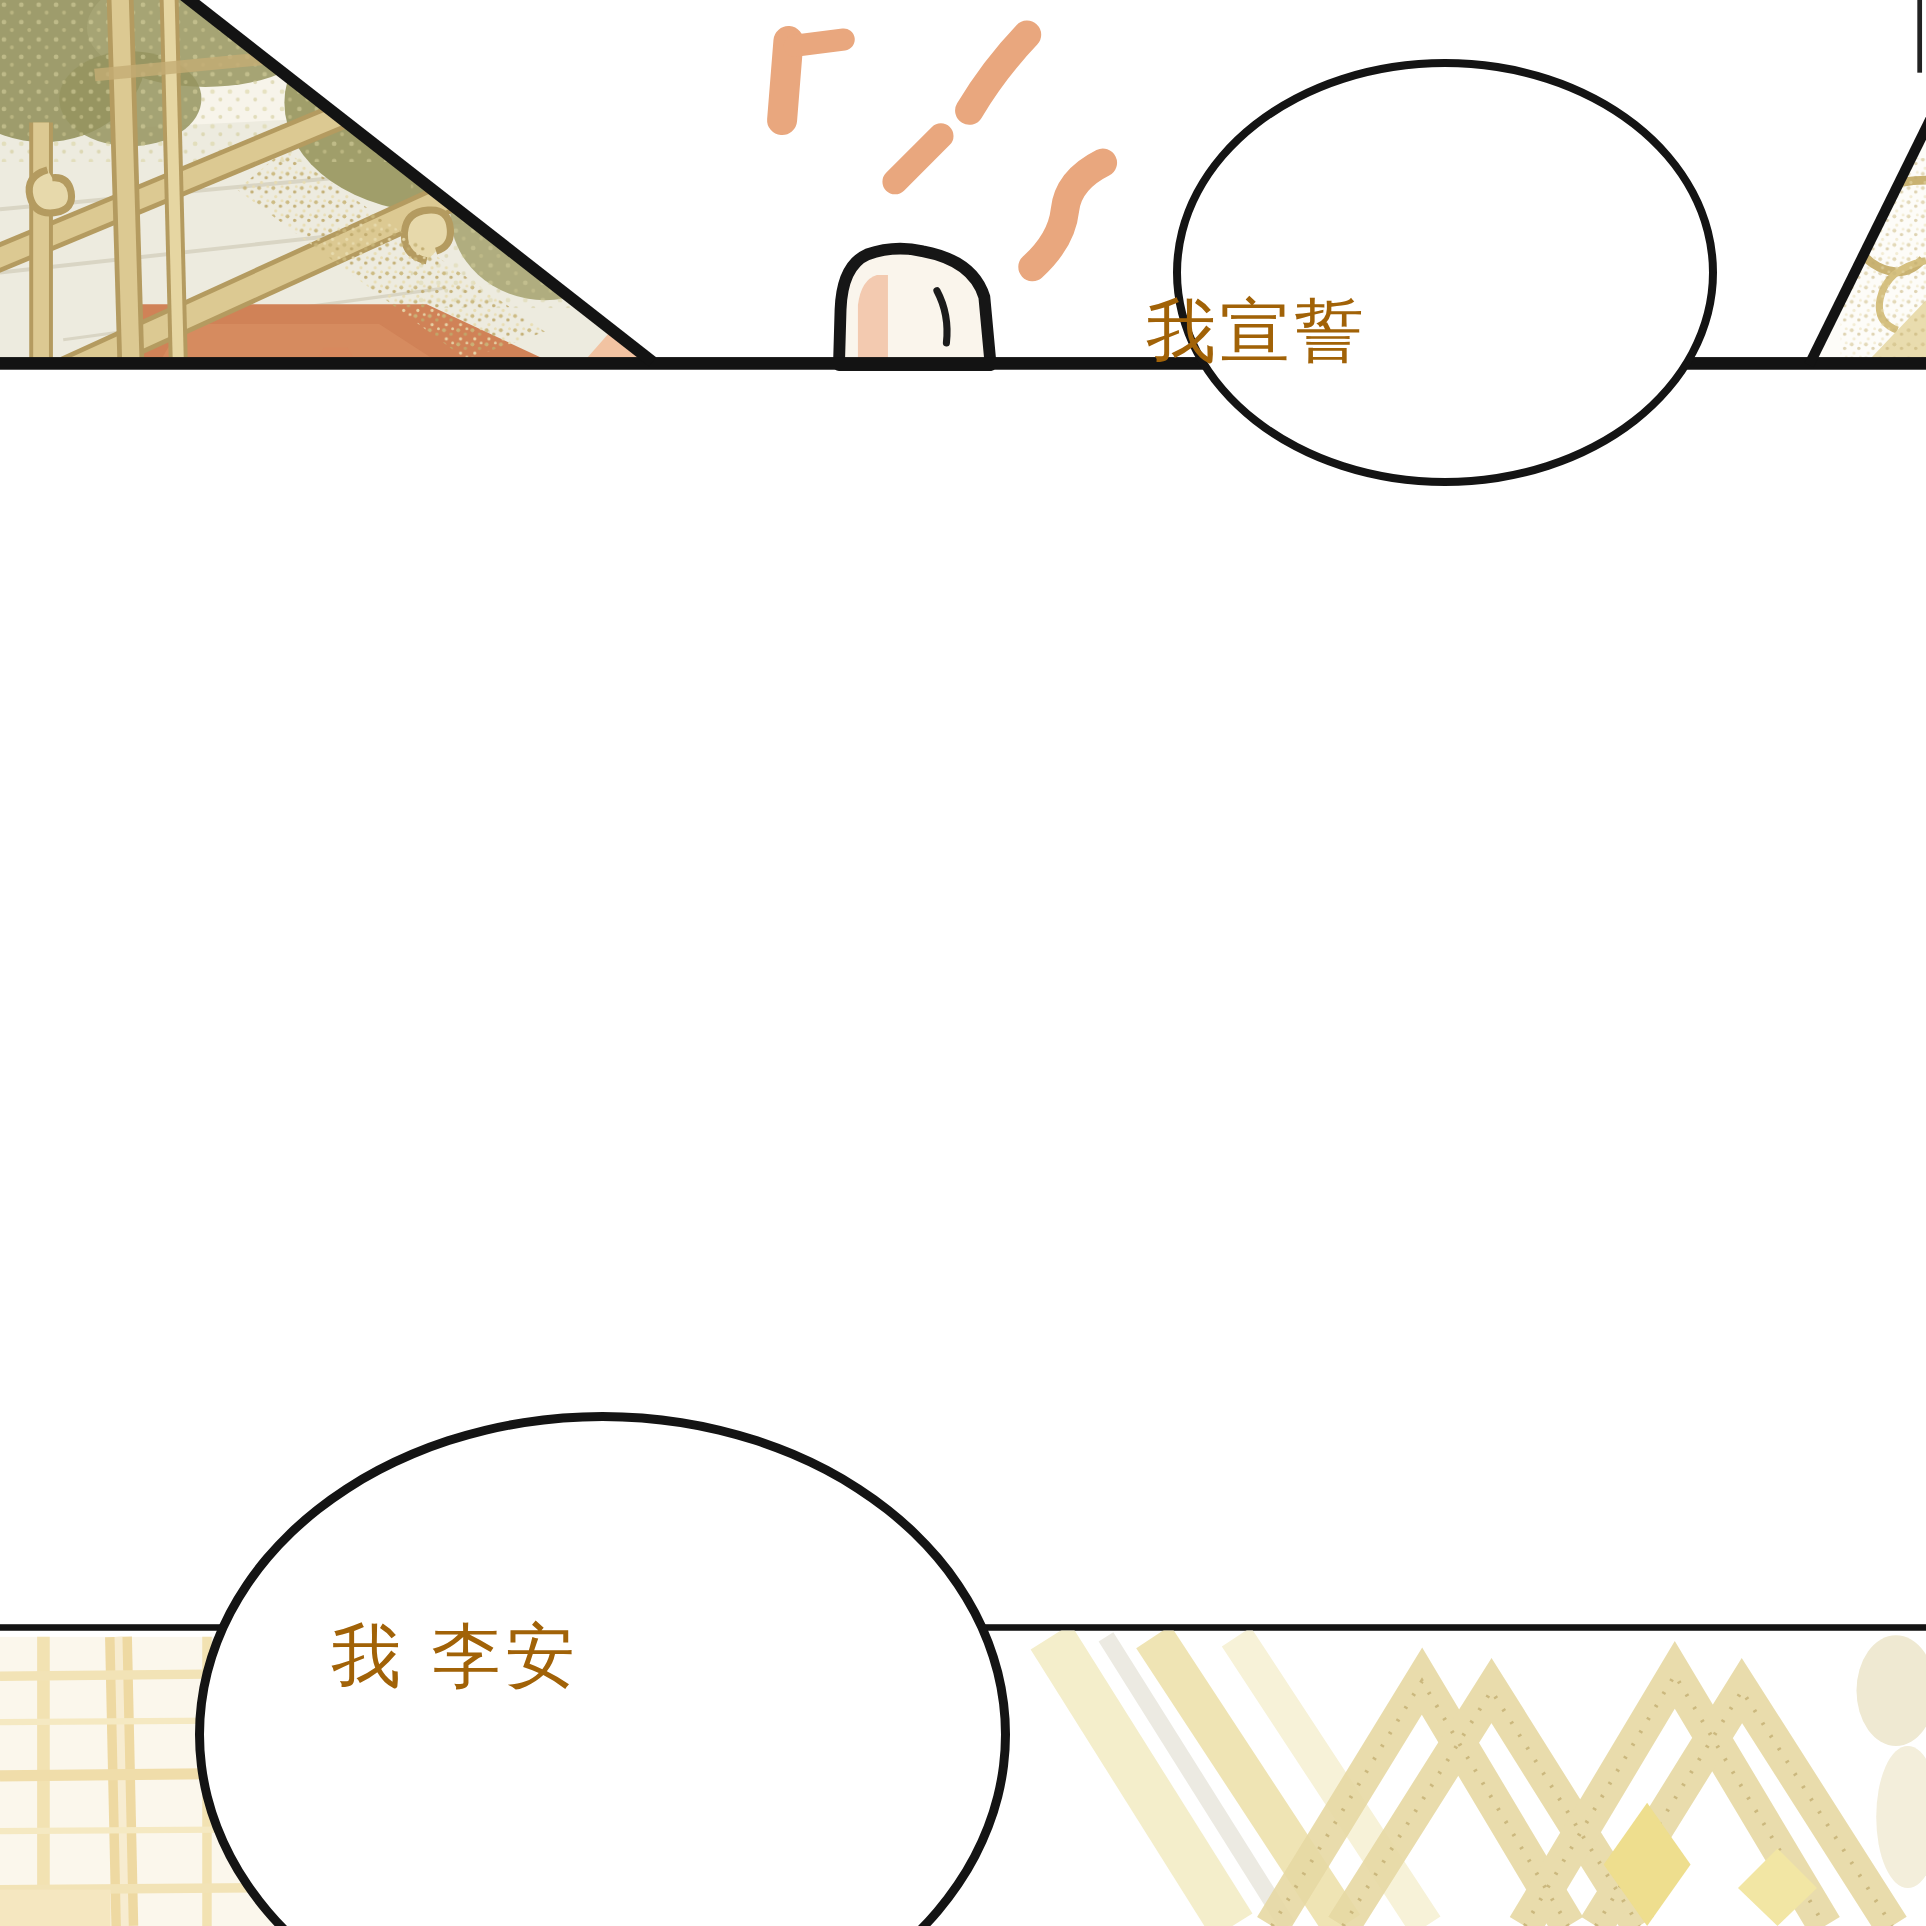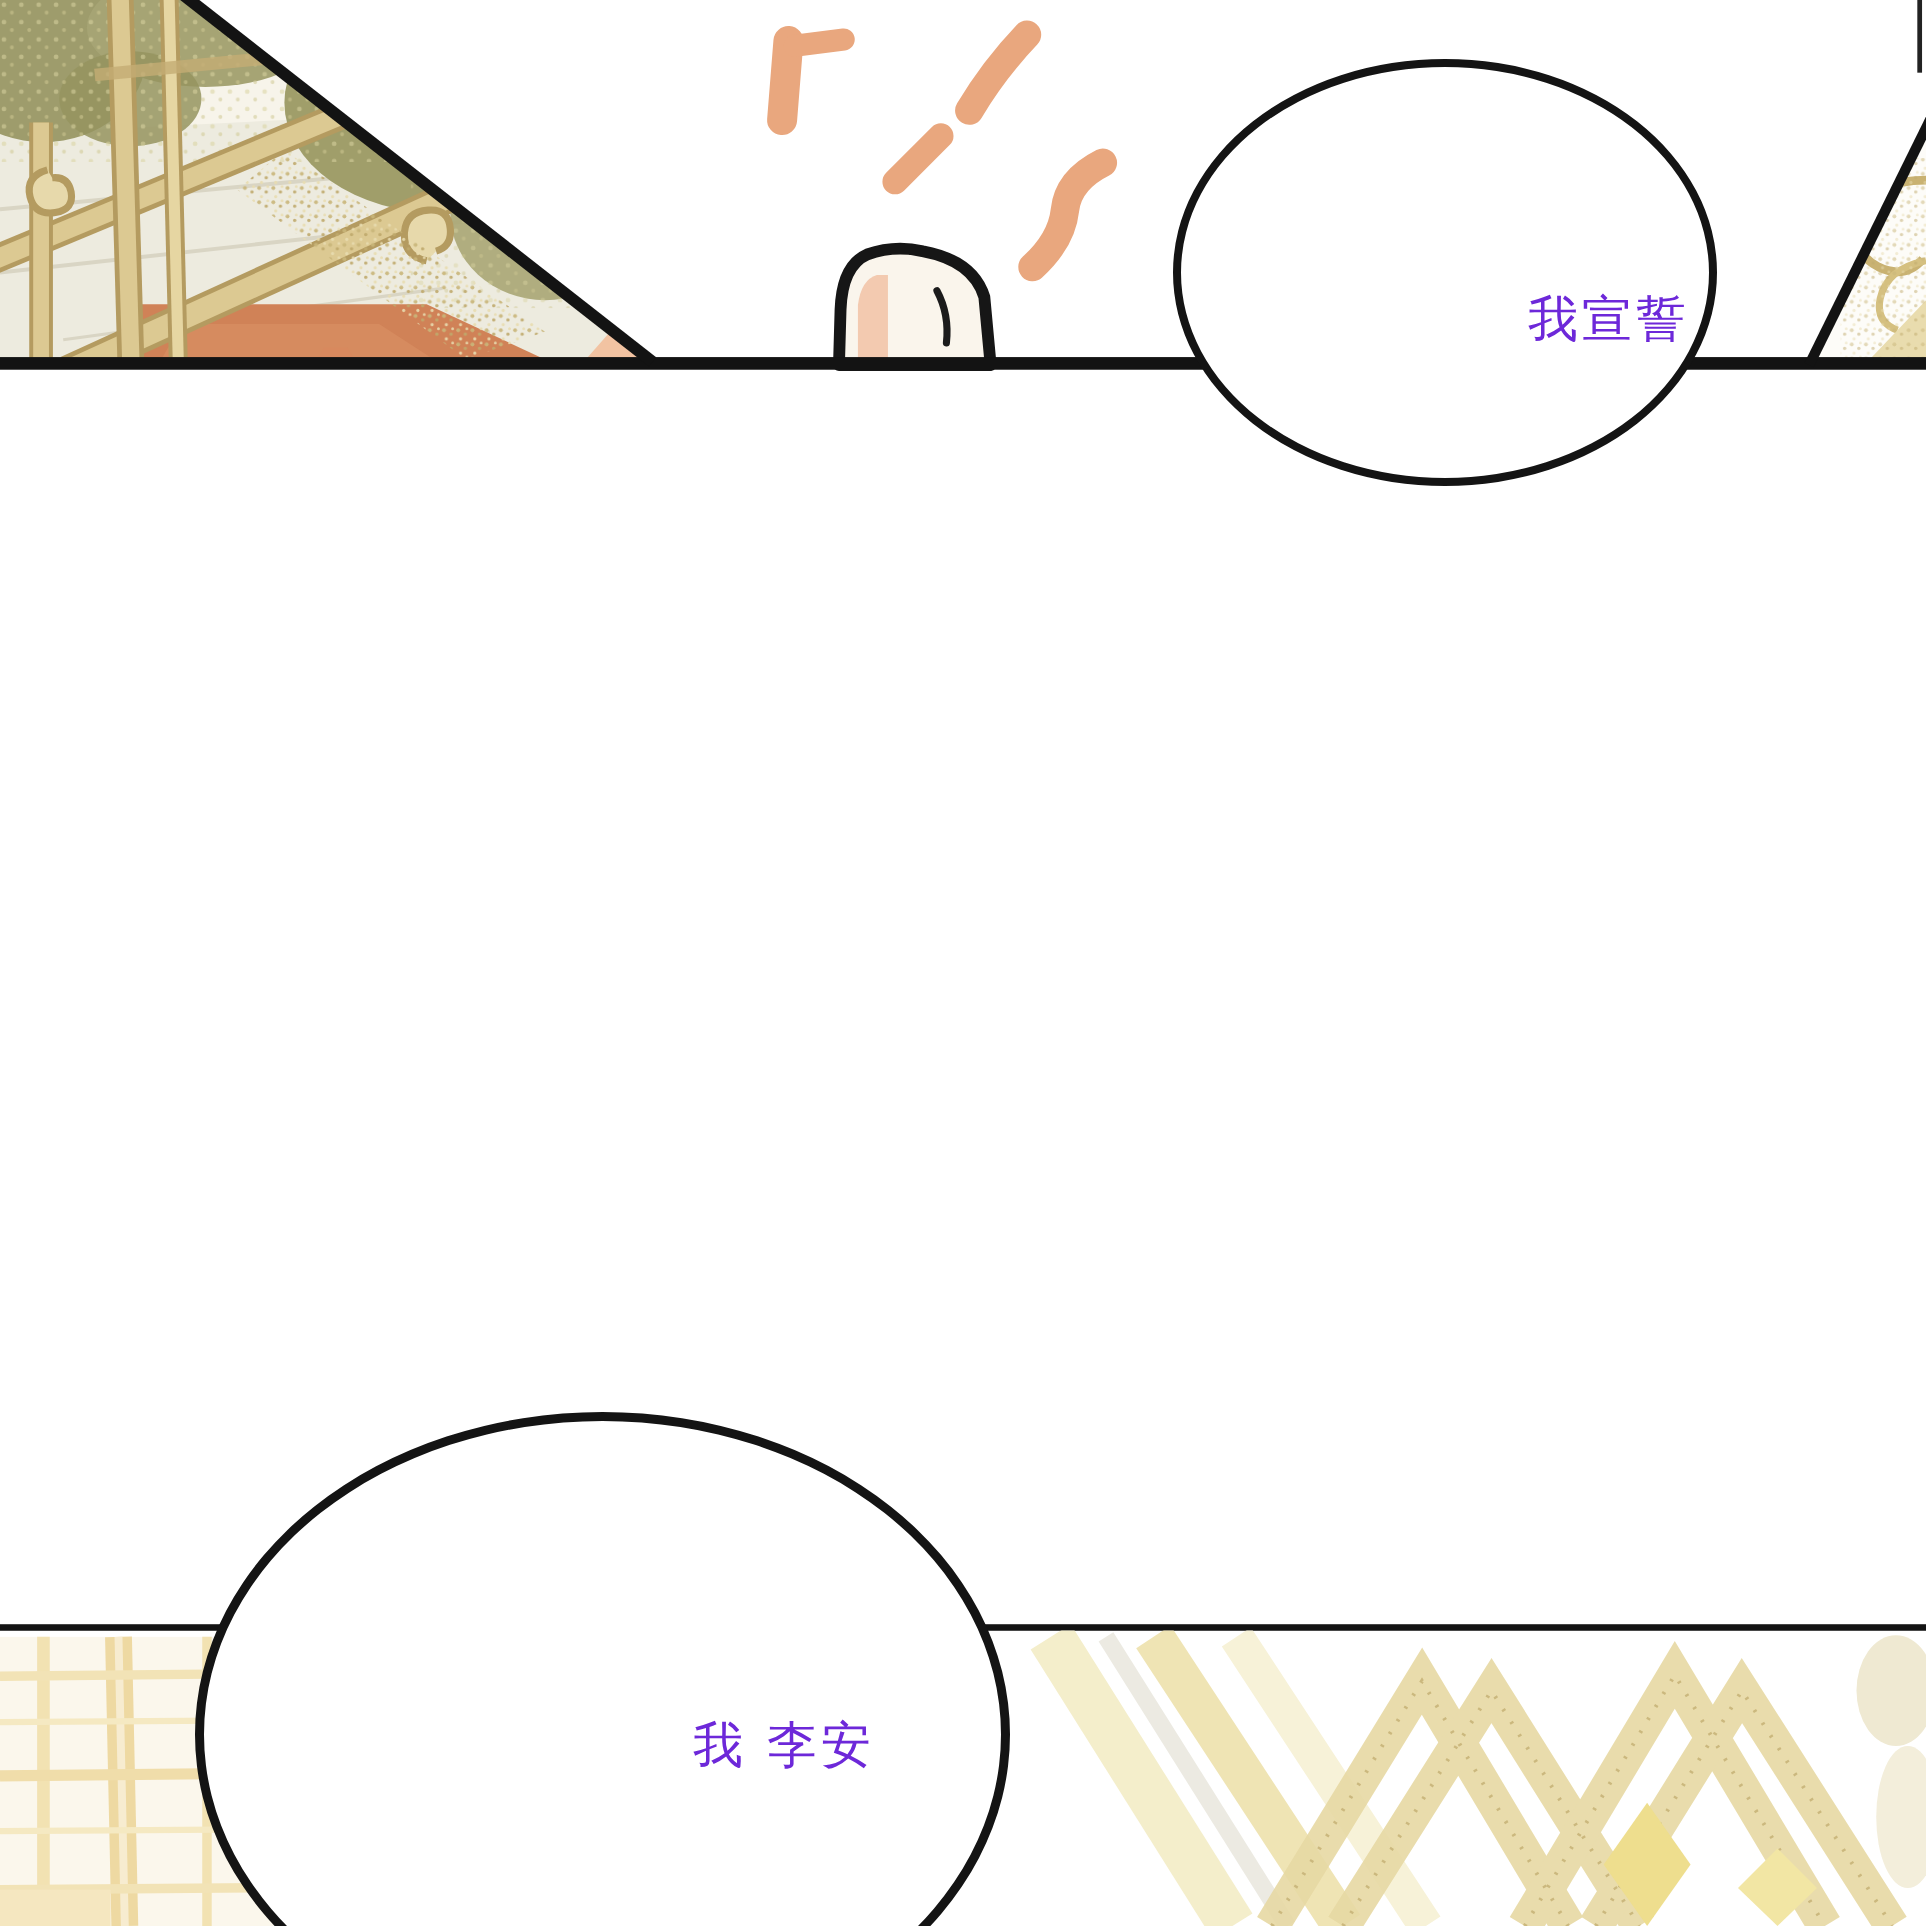--- a/index.html
+++ b/index.html
@@ -8,26 +8,26 @@
     overflow:hidden;font-family:"DejaVu Sans",sans-serif;
   }
   .art{position:absolute;left:0;top:0;width:1926px;height:1926px;z-index:1;}
   .bubble{
     position:absolute;box-sizing:border-box;background:#ffffff;
     border-radius:50%;z-index:2;
   }
   .bubble-1{left:1173px;top:59px;width:544px;height:427px;border:8.7px solid #141414;}
   .bubble-2{left:195px;top:1412px;width:815px;height:645px;border:9.5px solid #141414;}
   .bubble-text{
-    position:absolute;z-index:3;width:544px;text-align:right;
-    font-size:50px;line-height:1.15;color:#6d28d9;letter-spacing:4px;
+    position:absolute;z-index:3;width:544px;text-align:left;
+    font-size:70px;line-height:1.15;color:#a16207;letter-spacing:4px;
     white-space:pre;
   }
   .bubble-text-1{left:1146px;top:291px;}
-  .bubble-text-2{left:331px;top:1717px;}
+  .bubble-text-2{left:331px;top:1616px;}
 </style>
 </head>
 <body>
 
 <div class="page">
 
   <svg class="art" viewBox="0 0 2438 2438" xmlns="http://www.w3.org/2000/svg">
     <defs>
       <clipPath id="clipTL">
           <polygon points="0,0 230,0 826,462 0,462"></polygon>

